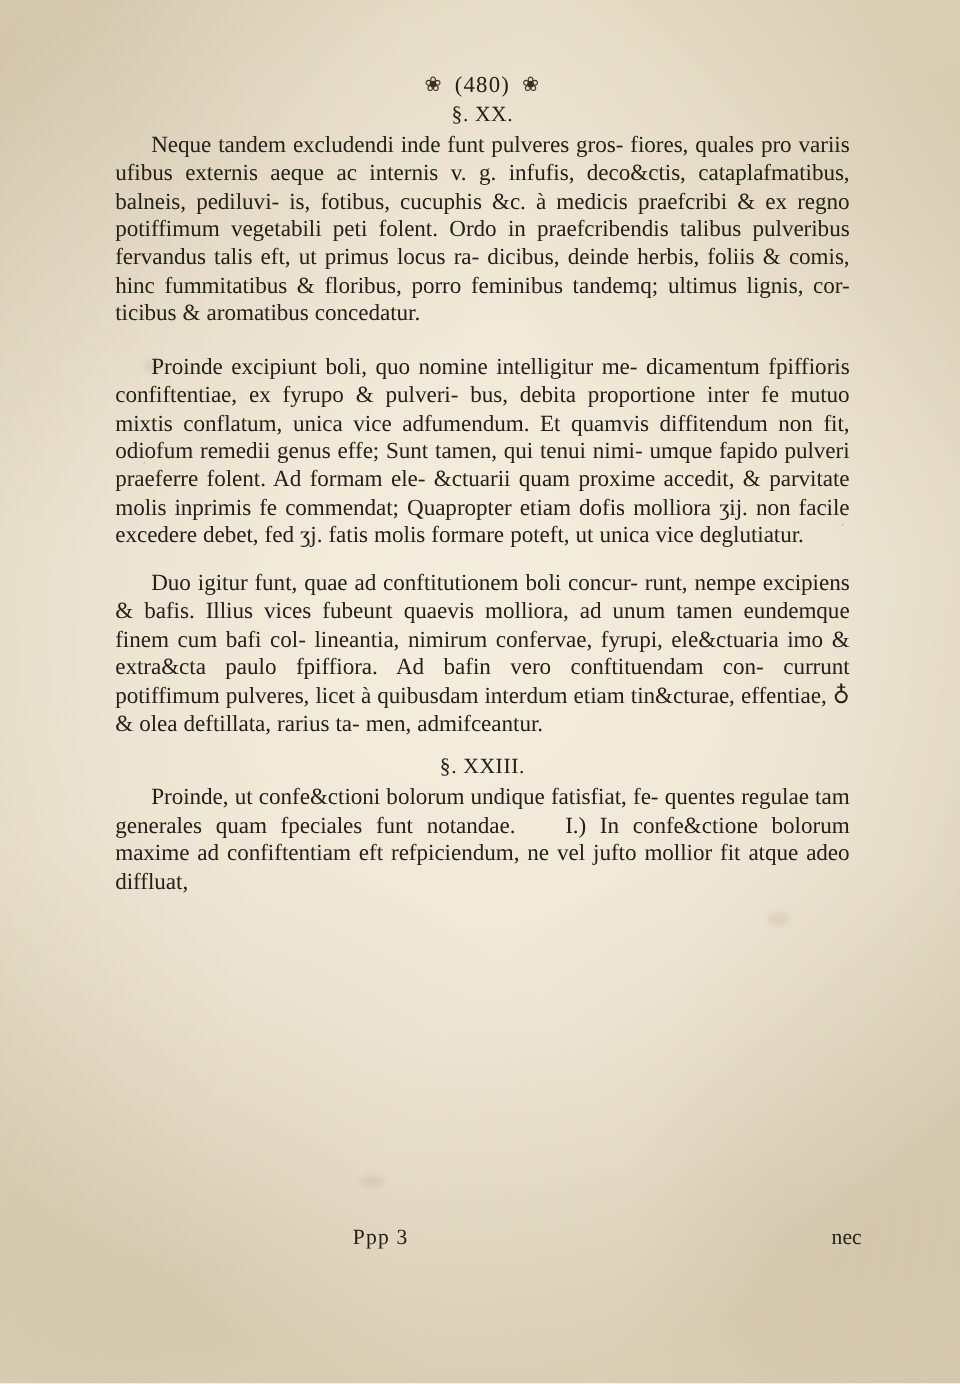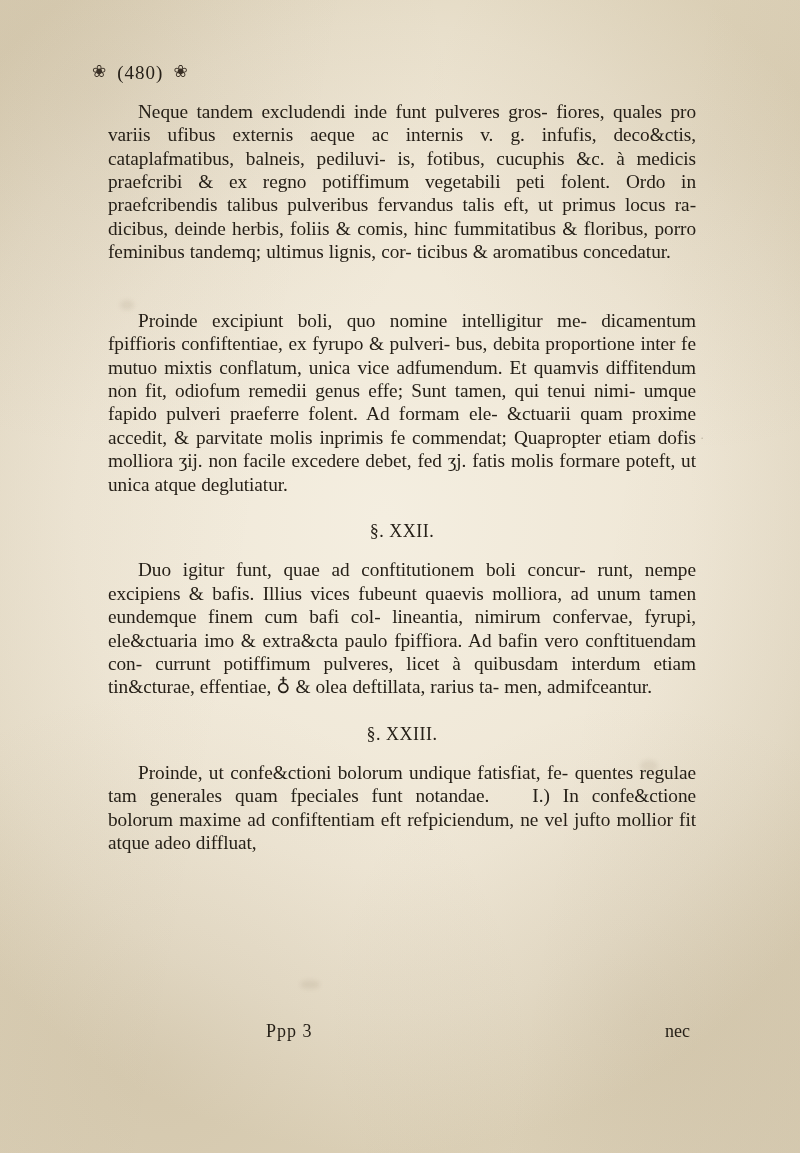--- a/index.html
+++ b/index.html
@@ -37,20 +37,21 @@
       linear-gradient(100deg, rgba(120,100,70,0.06) 0%, rgba(120,100,70,0) 35%, rgba(120,100,70,0) 70%, rgba(120,100,70,0.07) 100%);
   }
   .content {
     position: absolute;
     left: 92px;
     top: 60px;
     width: 620px;
     z-index: 3;
   }
   .header-line {
+    text-align: center;
     font-size: 19px;
     letter-spacing: 1px;
     margin-bottom: 2px;
     white-space: nowrap;
   }
   .orn {
     display: inline-block;
     font-size: 17px;
     vertical-align: middle;
     color: #3a3026;
@@ -62,37 +63,37 @@
     font-size: 19px;
     vertical-align: middle;
   }
   .sec-head {
     text-align: center;
     font-size: 18px;
     margin: 1px 0 3px 0;
     letter-spacing: 0.5px;
   }
   p.body {
-    margin: 16px;
+    margin: 4px;
     font-size: 19.3px;
     line-height: 1.215;
     text-align: justify;
     text-justify: inter-word;
     letter-spacing: -0.05px;
     word-spacing: 0.3px;
   }
   .indent-lead {
     display: inline-block;
     width: 30px;
   }
   .gap { height: 13px; }
   .gap-sm { height: 8px; }
   .footer {
     position: absolute;
-    left: 76px;
+    left: 104px;
     top: 1021px;
     width: 620px;
     font-size: 18px;
     z-index: 3;
   }
   .footer-inner {
     display: flex;
     justify-content: space-between;
     align-items: flex-end;
   }
@@ -128,20 +129,21 @@
 <div class="smudge" style="left:300px; top:980px; width:20px; height:9px;"></div>
 <div class="faint-mark" style="left:118px; top:378px;">·</div>
 <div class="faint-mark" style="left:700px; top:430px;">·</div>
 
 <div class="content">
 
   <div class="header-line">
     <span class="orn">❀</span><span class="pagenum">(480)</span><span class="orn">❀</span>
   </div>
 
+  <div class="sec-head">§.  XX.</div>
   <p class="body">
     <span class="indent-lead"></span><span>Neque tandem excludendi inde funt pulveres gros-</span>
     <span>fiores, quales pro variis ufibus externis aeque ac internis</span>
     <span>v. g. infufis, deco&amp;ctis, cataplafmatibus, balneis, pediluvi-</span>
     <span>is, fotibus, cucuphis &amp;c. à medicis praefcribi &amp; ex regno</span>
     <span>potiffimum vegetabili peti folent. Ordo in praefcribendis</span>
     <span>talibus pulveribus fervandus talis eft, ut primus locus ra-</span>
     <span>dicibus, deinde herbis, foliis &amp; comis, hinc fummitatibus</span>
     <span>&amp; floribus, porro feminibus tandemq; ultimus lignis, cor-</span>
     <span>ticibus &amp; aromatibus concedatur.</span>
@@ -152,26 +154,25 @@
   <p class="body">
     <span class="indent-lead"></span><span>Proinde excipiunt boli, quo nomine intelligitur me-</span>
     <span>dicamentum fpiffioris confiftentiae, ex fyrupo &amp; pulveri-</span>
     <span>bus, debita proportione inter fe mutuo mixtis conflatum,</span>
     <span>unica vice adfumendum. Et quamvis diffitendum non fit,</span>
     <span>odiofum remedii genus effe; Sunt tamen, qui tenui nimi-</span>
     <span>umque fapido pulveri praeferre folent. Ad formam ele-</span>
     <span>&amp;ctuarii quam proxime accedit, &amp; parvitate molis inprimis</span>
     <span>fe commendat; Quapropter etiam dofis molliora ʒij. non</span>
     <span>facile excedere debet, fed ʒj. fatis molis formare poteft,</span>
-    <span>ut unica atque deglutiatur.</span>
+    <span>ut unica vice deglutiatur.</span>
   </p>
 
   <div class="gap-sm"></div>
 
-  <div class="sec-head">§.  XXII.</div>
   <p class="body">
     <span class="indent-lead"></span><span>Duo igitur funt, quae ad conftitutionem boli concur-</span>
     <span>runt, nempe excipiens &amp; bafis. Illius vices fubeunt quaevis</span>
     <span>molliora, ad unum tamen eundemque finem cum bafi col-</span>
     <span>lineantia, nimirum confervae, fyrupi, ele&amp;ctuaria imo &amp;</span>
     <span>extra&amp;cta paulo fpiffiora. Ad bafin vero conftituendam con-</span>
     <span>currunt potiffimum pulveres, licet à quibusdam interdum</span>
     <span>etiam tin&amp;cturae, effentiae, ♁ &amp; olea deftillata, rarius ta-</span>
     <span>men, admifceantur.</span>
   </p>

